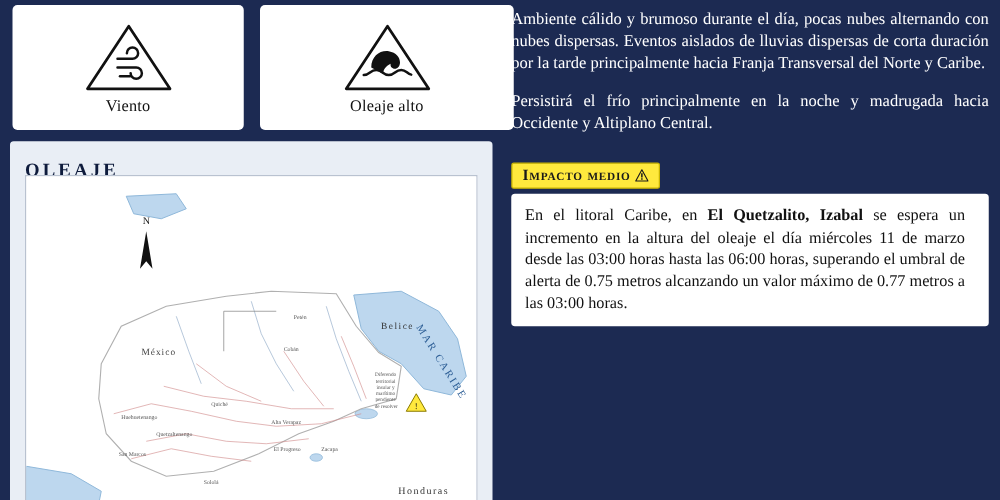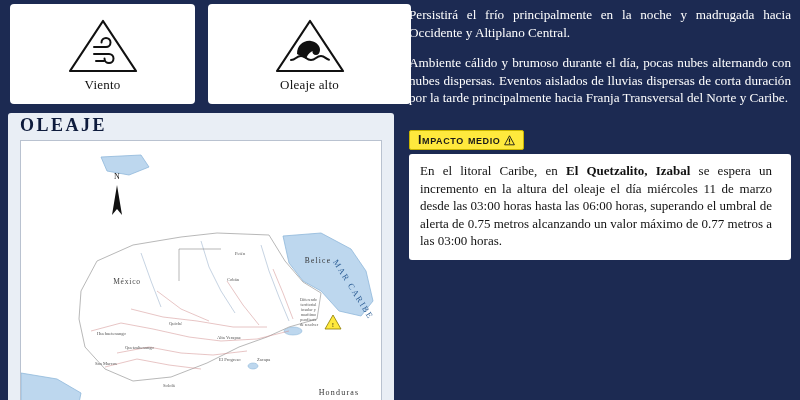--- a/index.html
+++ b/index.html
@@ -75,23 +75,23 @@
     width: 386px;
     height: 292px;
     background: #e9eef5;
     border-radius: 3px;
     box-sizing: border-box;
     overflow: hidden;
   }
   #oleaje-title {
     position: absolute;
     left: 12px;
-    top: 2px;
-    font-family: "Liberation Serif", serif;
-    font-size: 18px;
+    top: 16px;
+    font-family: "Liberation Serif", serif;
+    font-size: 15px;
     font-weight: bold;
     letter-spacing: 2.5px;
     color: #0e1b3c;
   }
   #map-frame {
     position: absolute;
     left: 12px;
     top: 27px;
     width: 362px;
     height: 262px;
@@ -110,21 +110,21 @@
     width: 382px;
   }
   #impact-badge {
     display: inline-flex;
     align-items: center;
     gap: 4px;
     background: #ffe93d;
     border: 1px solid #c9b400;
     border-radius: 2px;
     padding: 2px 8px 2px 8px;
-    font-family: Liberation Sans, sans-serif;
+    font-family: Liberation Serif, serif;
     font-size: 12.5px;
     font-weight: bold;
     letter-spacing: 0.6px;
     color: #1a1a1a;
     font-variant: small-caps;
   }
   #impact-body {
     margin-top: 4px;
     background: #ffffff;
     border-radius: 3px;
@@ -156,22 +156,22 @@
 <div class="icon-card" id="card-oleaje">
   <svg class="glyph" viewBox="0 0 74 60">
     <polygon points="37,5 70,55 4,55" fill="#ffffff" stroke="#111111" stroke-width="2.2" stroke-linejoin="round"></polygon>
     <path d="M18 44 c5 0 5 -4 10 -4 c5 0 5 4 10 4 c5 0 5 -4 10 -4 c4 0 4.5 3 8 3.7" fill="none" stroke="#111111" stroke-width="2" stroke-linecap="round"></path>
     <path d="M24 38 c0 -9 7 -14 14 -13 c6 1 9 5 9 9 c0 3 -2 5 -4 5 c-2.5 0 -4 -2 -3.5 -4 c-4 2 -6 5 -6 8 z" fill="#111111"></path>
   </svg>
   <div class="caption">Oleaje alto</div>
 </div>
 
 <div class="right-text">
+  <p>Ambiente cálido y brumoso durante el día, pocas nubes alternando con nubes dispersas. Eventos aislados de lluvias dispersas de corta duración por la tarde principalmente hacia Franja Transversal del Norte y Caribe.</p>
   <p>Persistirá el frío principalmente en la noche y madrugada hacia Occidente y Altiplano Central.</p>
-  <p>Ambiente cálido y brumoso durante el día, pocas nubes alternando con nubes dispersas. Eventos aislados de lluvias dispersas de corta duración por la tarde principalmente hacia Franja Transversal del Norte y Caribe.</p>
 </div>
 
 <div id="oleaje-panel">
   <div id="oleaje-title">OLEAJE</div>
 
   <div id="map-frame">
     <svg class="map-svg" viewBox="0 0 362 262" width="362" height="262">
       <rect x="0" y="0" width="362" height="262" fill="#ffffff"></rect>
 
       <path d="M262,95 L300,92 L330,108 L345,130 L352,160 L340,175 L318,170 L300,150 L282,140 L268,122 Z" fill="#bdd7ee" stroke="#8fb8da" stroke-width="0.8"></path>

